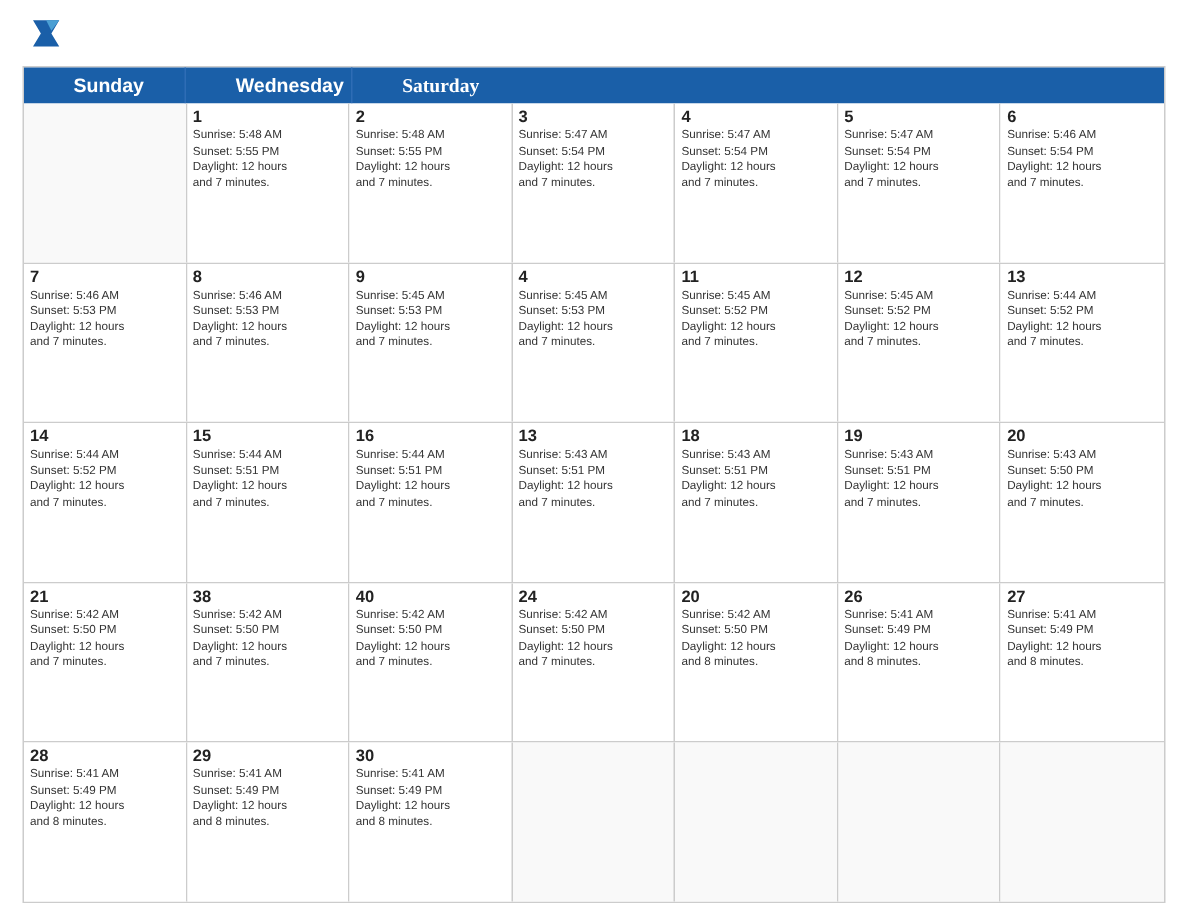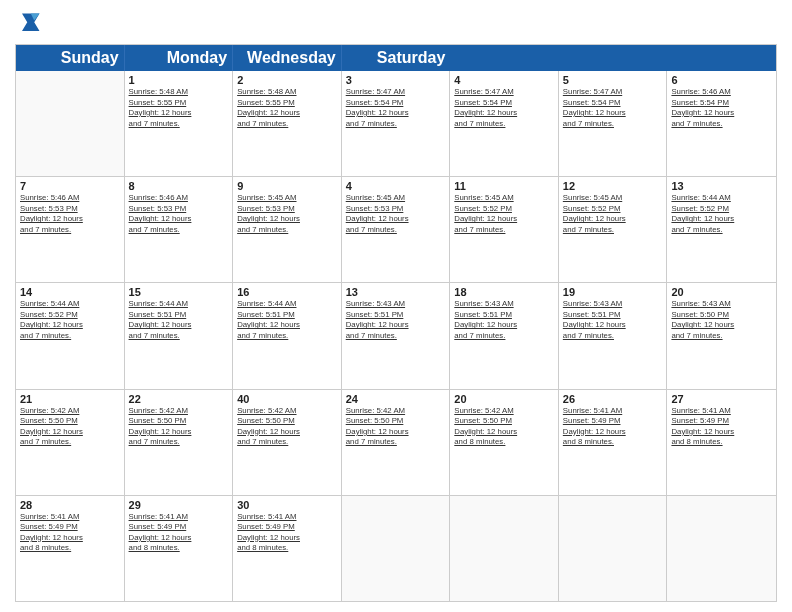--- a/index.html
+++ b/index.html
@@ -64,27 +64,28 @@
       display: flex;
       flex-direction: column;
     }
     .cal-header-row {
       display: grid;
       grid-template-columns: repeat(7, 1fr);
       background: #1a5fa8;
     }
     .cal-header-cell {
       color: #fff;
-      font-size: 16px;
+      font-size: 13px;
       font-weight: bold;
       padding: 4px 5px;
-      text-align: right;
+      text-align: left;
       border-right: 1px solid #2e6db5;
-    }
-    .cal-header-cell:last-child { border-right: none; }
+      margin-left: 28px;
+    }
+    .cal-header-cell:last-child { border-right: none; font-family: Liberation Serif, serif; }
     .cal-body {
       display: flex;
       flex-direction: column;
       flex: 1;
     }
     .cal-row {
       display: grid;
       grid-template-columns: repeat(7, 1fr);
       flex: 1;
       border-bottom: 1px solid #ccc;
@@ -105,21 +106,20 @@
       font-size: 11px;
       font-weight: bold;
       color: #222;
       display: block;
       margin-bottom: 1px;
     }
     .cell-text {
       font-size: 7.8px;
       color: #333;
       line-height: 1.35;
-      text-decoration: underline;
     }
     .outer-border {
       border: 1px solid #ccc;
     }
   </style>
 </head>
 <body>
 
 <div class="page">
   <div class="header">
@@ -135,21 +135,20 @@
     </div>
     <div class="title-block">
       <div class="title-main"></div>
       <div class="title-sub"></div>
     </div>
   </div>
 
   <div class="calendar outer-border">
     <div class="cal-header-row">
     <div class="cal-header-cell">Sunday</div>
-        <div class="cal-header-cell">Monday</div>
         <div class="cal-header-cell">Wednesday</div>
         <div class="cal-header-cell">Saturday</div>
       </div>
     <div class="cal-body">
     <div class="cal-row">
           <div class="cal-cell empty"></div>
           <div class="cal-cell has-data">
             <span class="day-num">1</span>
             <div class="cell-text" style="white-space: pre-line;">Sunrise: 5:48 AM
 Sunset: 5:55 PM
@@ -296,21 +295,21 @@
         </div>
         <div class="cal-row">
           <div class="cal-cell has-data">
             <span class="day-num">21</span>
             <div class="cell-text" style="white-space: pre-line;">Sunrise: 5:42 AM
 Sunset: 5:50 PM
 Daylight: 12 hours
 and 7 minutes.</div>
           </div>
           <div class="cal-cell has-data">
-            <span class="day-num">22</span>
+            <span class="day-num">38</span>
             <div class="cell-text" style="white-space: pre-line;">Sunrise: 5:42 AM
 Sunset: 5:50 PM
 Daylight: 12 hours
 and 7 minutes.</div>
           </div>
           <div class="cal-cell has-data">
             <span class="day-num">40</span>
             <div class="cell-text" style="white-space: pre-line;">Sunrise: 5:42 AM
 Sunset: 5:50 PM
 Daylight: 12 hours

